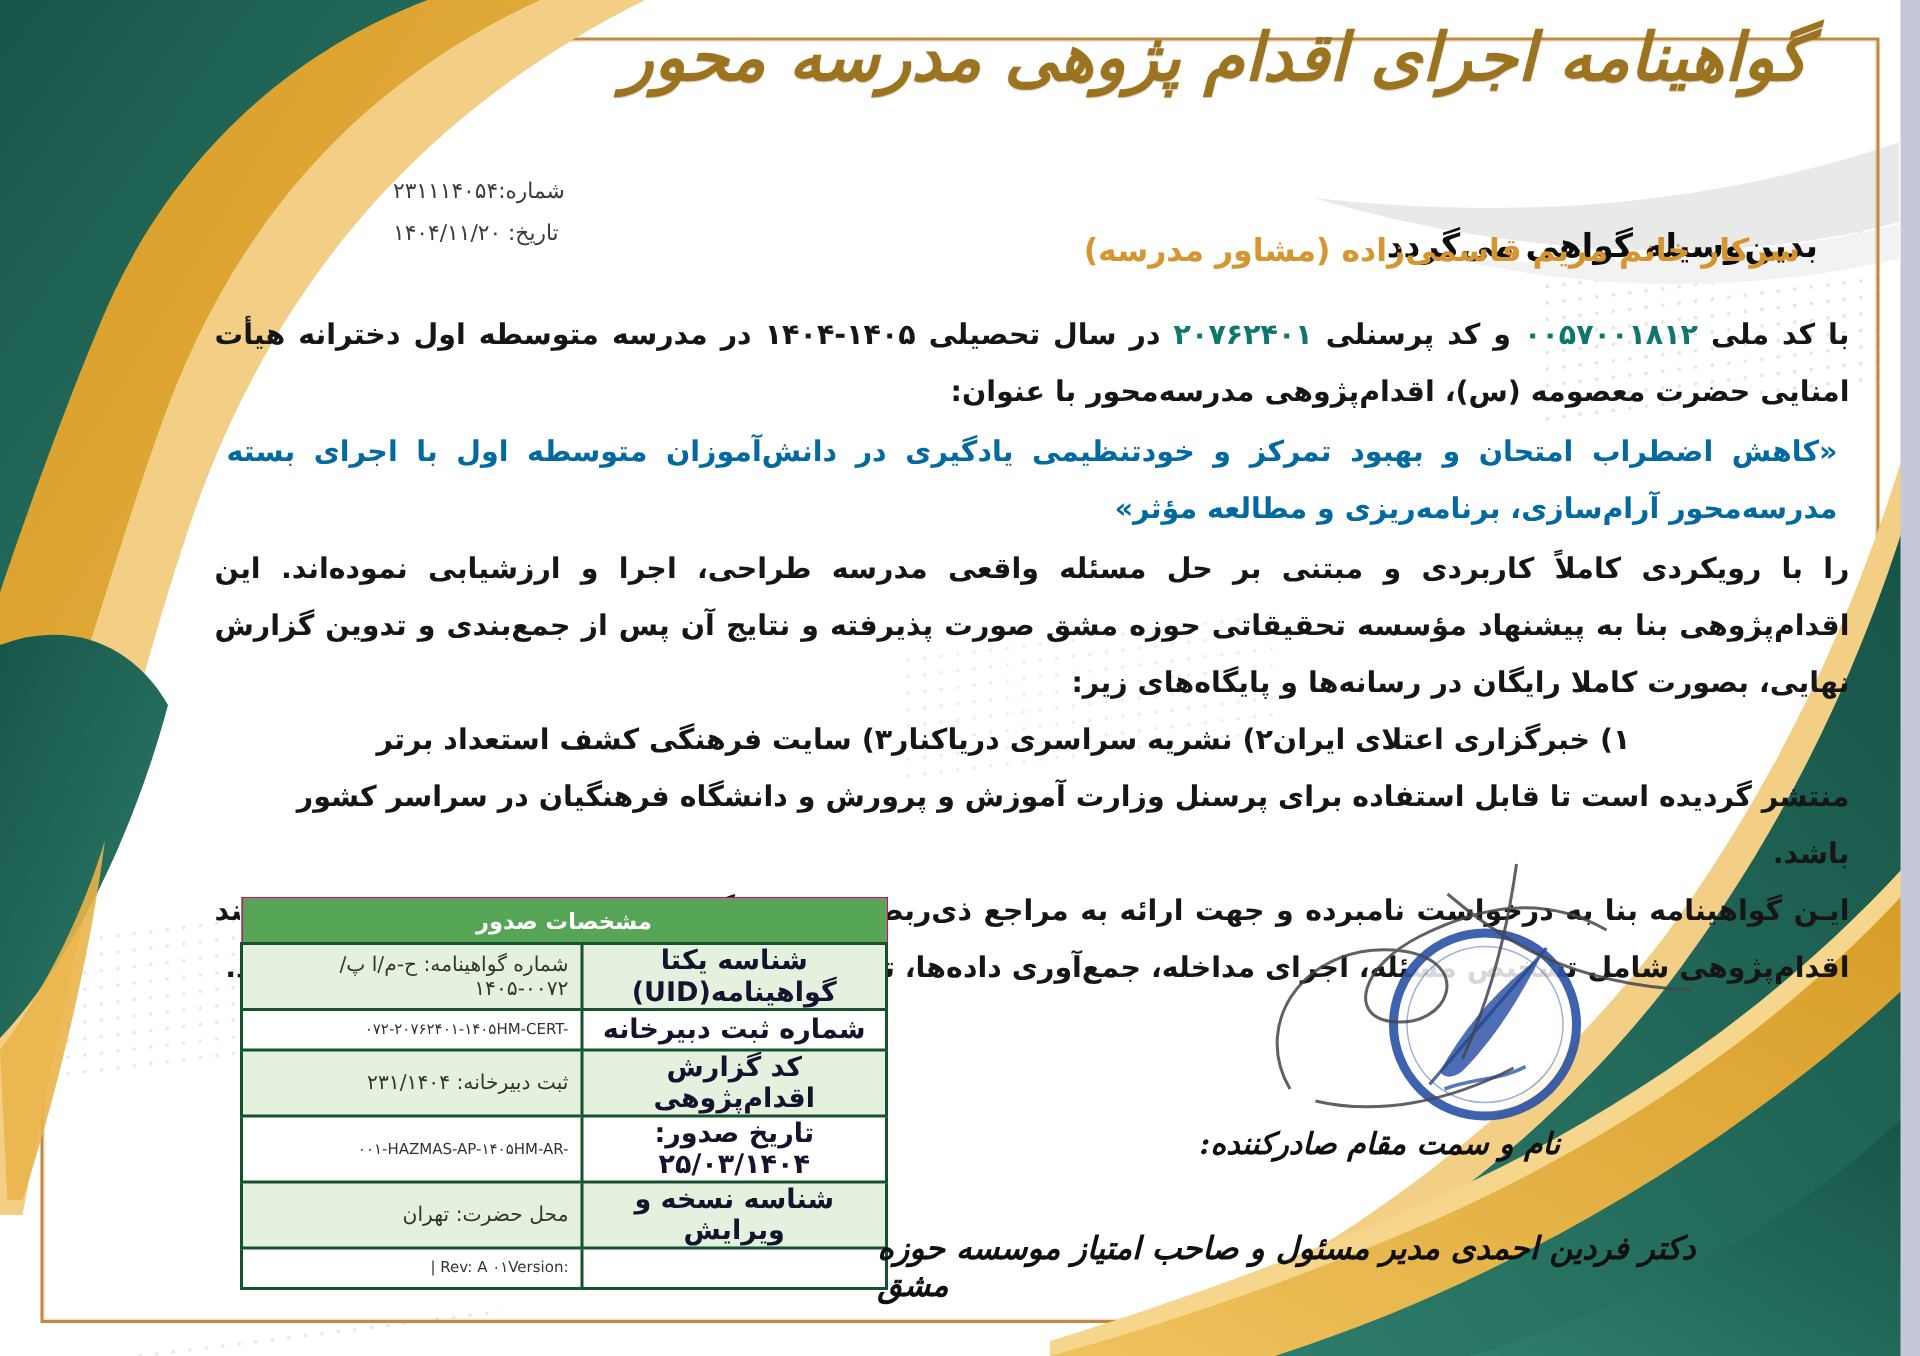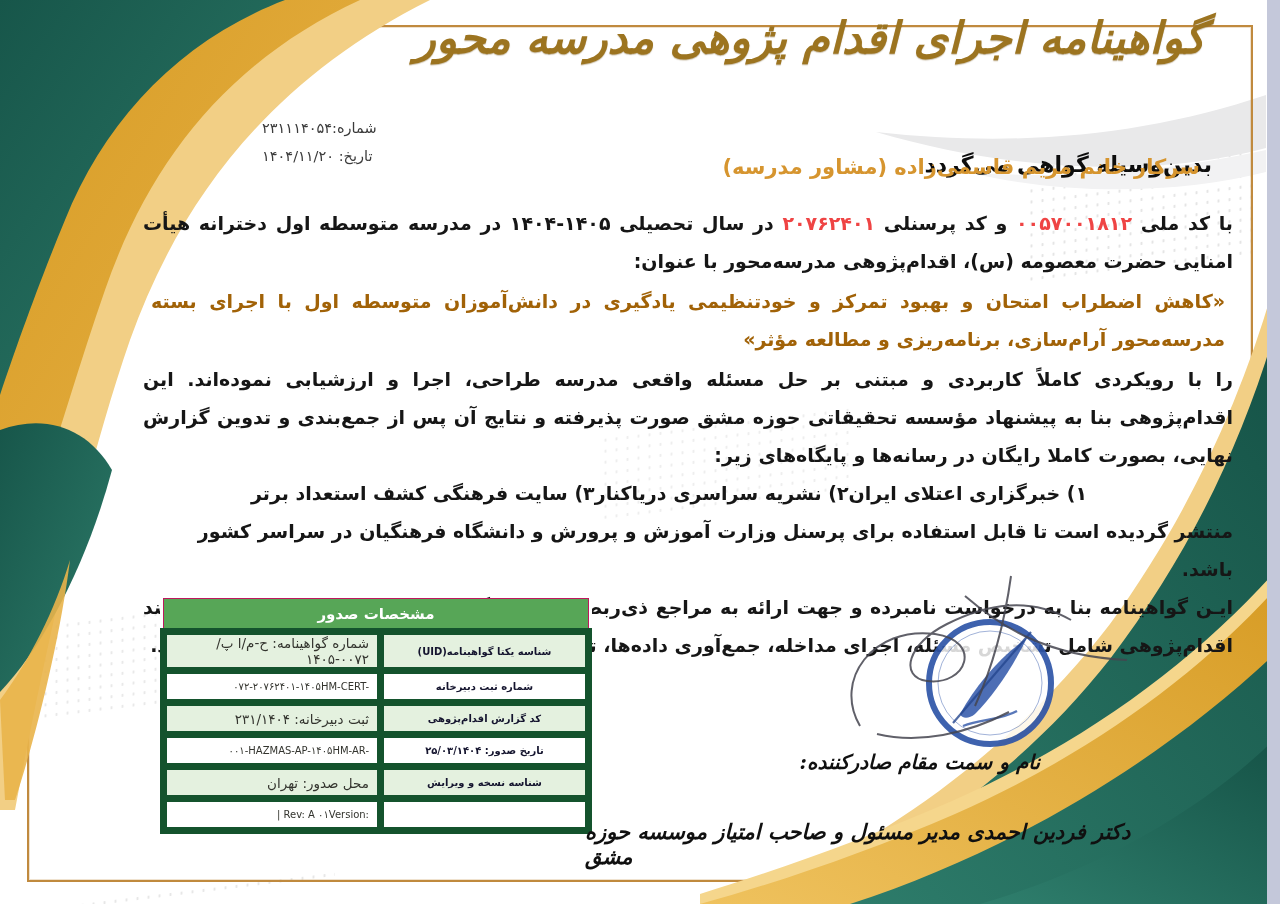--- a/index.html
+++ b/index.html
@@ -50,41 +50,41 @@
   .recipient{
     position:absolute;top:155px;left:200px;width:1000px;z-index:3;
     direction:rtl;text-align:right;font-weight:bold;font-size:21px;color:#d6952f;
   }
   
   .body-text{
     position:absolute;top:204px;left:143px;width:1090px;z-index:3;
     direction:rtl;font-size:19px;font-weight:bold;color:#161616;line-height:38px;
   }
   .body-text p{margin:0;text-align:justify;}
-  .code-gold{color:#ef4444;}
-  .research{text-align:left;color:#a16207;margin:2px 0 !important;padding:0 8px;}
+  .code-gold{color:#0f766e;}
+  .research{text-align:left;color:#0369a1;margin:2px 0 !important;padding:0 8px;}
   .outlets{display:flex;justify-content:space-between;direction:rtl;
     padding:0 146px 0 186px;margin:0;}
   .outlets span{white-space:nowrap;}
   .align-start{text-align:right !important;}
   
   .issue-table{
     position:absolute;left:160px;top:598px;width:432px;z-index:3;
     border-collapse:collapse;direction:rtl;background:#fff;
     font-size:13.5px;color:#33342e;
   }
   .issue-table th{
     background:#57a657;color:#ffffff;font-size:15px;font-weight:bold;
     height:27px;text-align:center;border:1px solid #be185d;
   }
   .issue-table td{
-    border:7px solid #14532d;height:25px;padding:0 8px;vertical-align:middle;
+    border:2px solid #14532d;height:25px;padding:0 8px;vertical-align:middle;
   }
   .issue-table tr.green td{background:#e4f1df;}
-  .cell-label{width:185px;text-align:center;font-weight:bold;color:#14142e;font-size:10px;}
+  .cell-label{width:185px;text-align:center;font-weight:bold;color:#14142e;font-size:18px;}
   .cell-value{text-align:right;}
   .ltr-code{direction:ltr;unicode-bidi:bidi-override;text-align:right;font-size:10px;}
   
   .sig-label{
     position:absolute;top:750px;left:700px;width:340px;z-index:5;
     direction:rtl;font-family:"DejaVu Serif",serif;
     font-style:italic;font-weight:bold;font-size:20px;color:#101010;
   }
   .sig-name{
     position:absolute;top:819px;left:585px;width:570px;z-index:5;
@@ -188,21 +188,21 @@
     <tr class="green">
       <td class="cell-label">کد گزارش اقدام‌پژوهی</td>
       <td class="cell-value">ثبت دبیرخانه: ۲۳۱/۱۴۰۴</td>
     </tr>
     <tr>
       <td class="cell-label">تاریخ صدور: ۲۵/۰۳/۱۴۰۴</td>
       <td class="cell-value ltr-code">۰۰۱-HAZMAS-AP-۱۴۰۵HM-AR-</td>
     </tr>
     <tr class="green">
       <td class="cell-label">شناسه نسخه و ویرایش</td>
-      <td class="cell-value">محل صدور: تهران</td>
+      <td class="cell-value">محل حضرت: تهران</td>
     </tr>
     <tr>
       <td class="cell-label"></td>
       <td class="cell-value ltr-code">| Rev: A ۰۱Version:</td>
     </tr>
   </tbody>
 </table>
 
 <svg class="stamp" width="170" height="170" viewBox="0 0 170 170">
   <circle cx="85" cy="85" r="61" fill="#ffffff" fill-opacity="0.9" stroke="#2e55a8" stroke-width="6" opacity="0.92"></circle>

